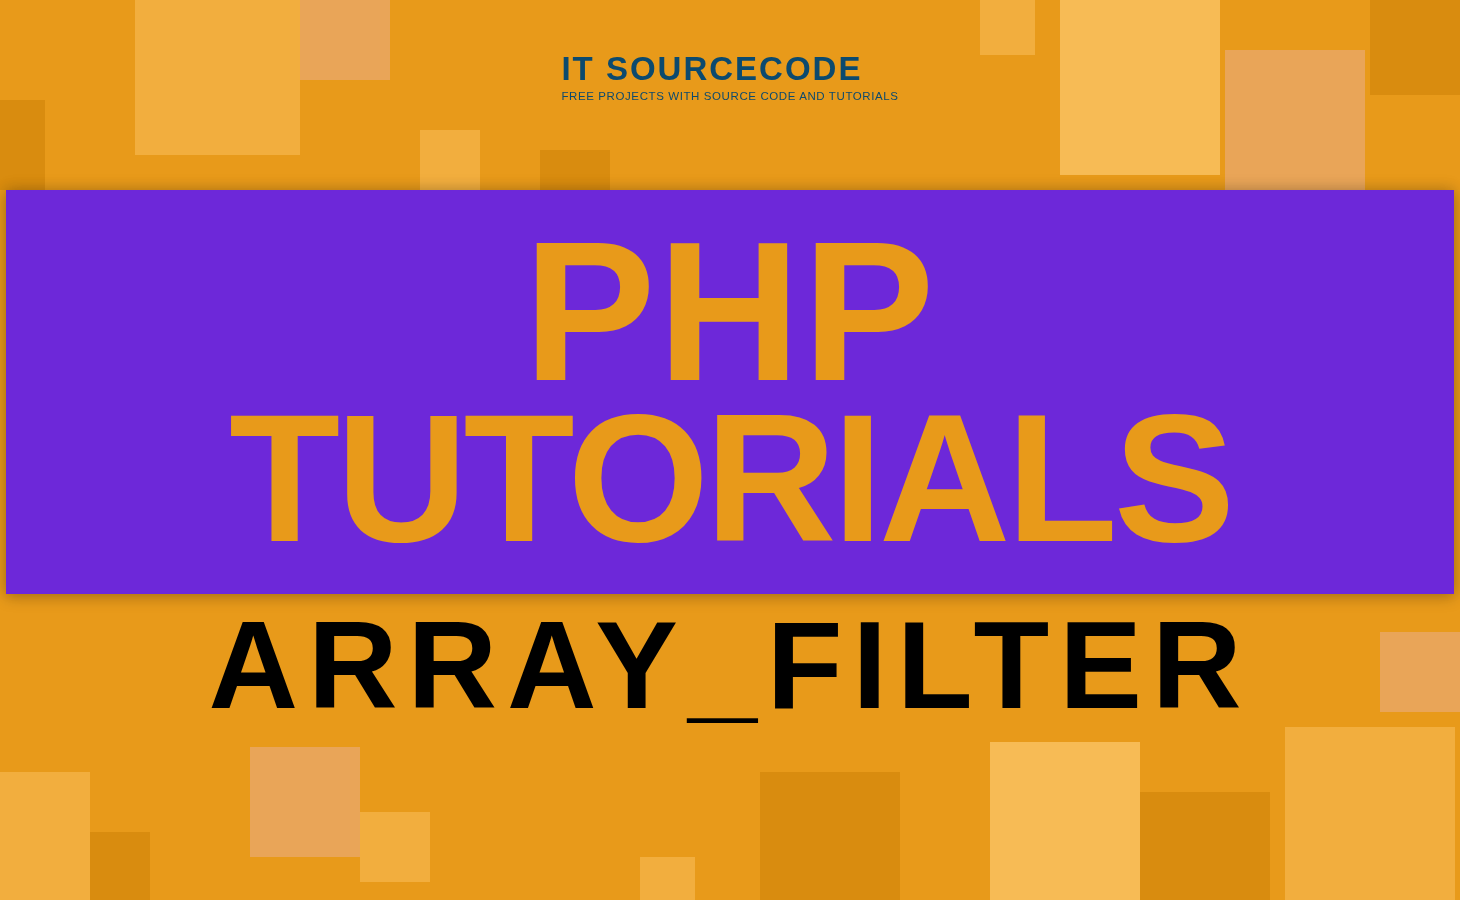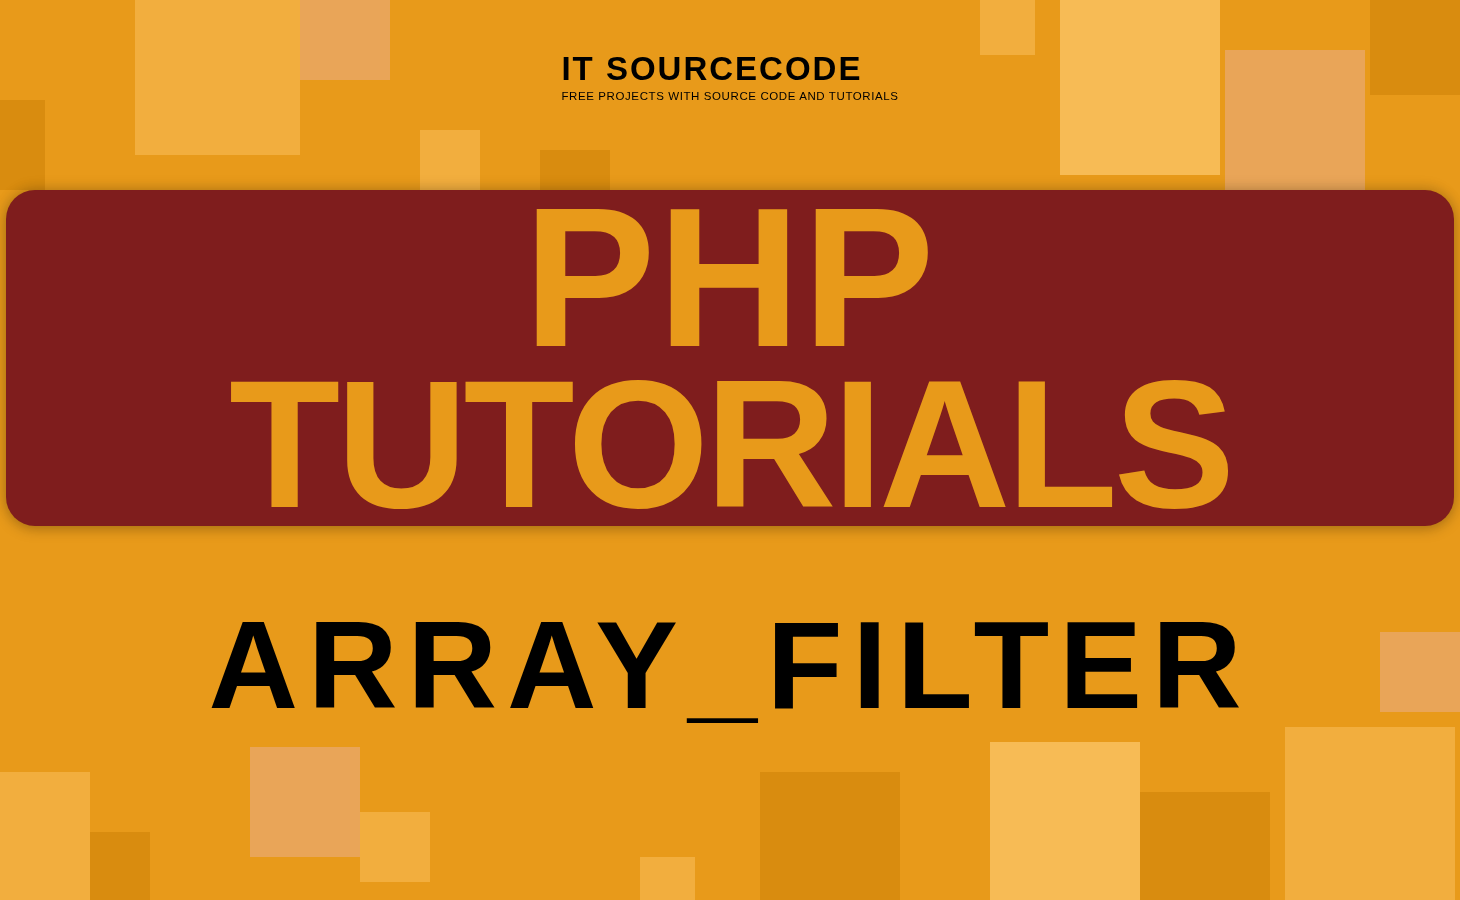--- a/index.html
+++ b/index.html
@@ -32,48 +32,47 @@
       align-items: center;
       gap: 18px;
       white-space: nowrap;
     }
     .logo-mark {
       width: 92px;
       height: 92px;
       position: relative;
     }
     .logo-mark svg { width: 100%; height: 100%; }
-    .logo-text { color: #000000; }
+    .logo-text { color: #0c4a6e; }
     .logo-text .brand {
       font-size: 33px;
       font-weight: 700;
       letter-spacing: 2px;
       line-height: 1;
     }
     .logo-text .tagline {
       font-size: 11.5px;
       letter-spacing: 0.6px;
       margin-top: 5px;
       font-weight: 500;
     }
     
     
     .white-band {
       position: absolute;
       left: 6px;
       right: 6px;
       top: 190px;
-      height: 336px;
-      background: #7f1d1d;
+      height: 404px;
+      background: #6d28d9;
       box-shadow: 0 3px 14px rgba(0,0,0,0.25), 0 -3px 14px rgba(0,0,0,0.1);
       display: flex;
       align-items: center;
       justify-content: center;
       z-index: 5;
-      border-radius: 29px;
     }
     .title-stack {
       text-align: center;
       line-height: 0.9;
     }
     .title-stack .line1 {
       font-size: 198px;
       font-weight: 900;
       color: #e89a1a;
       letter-spacing: 2px;

